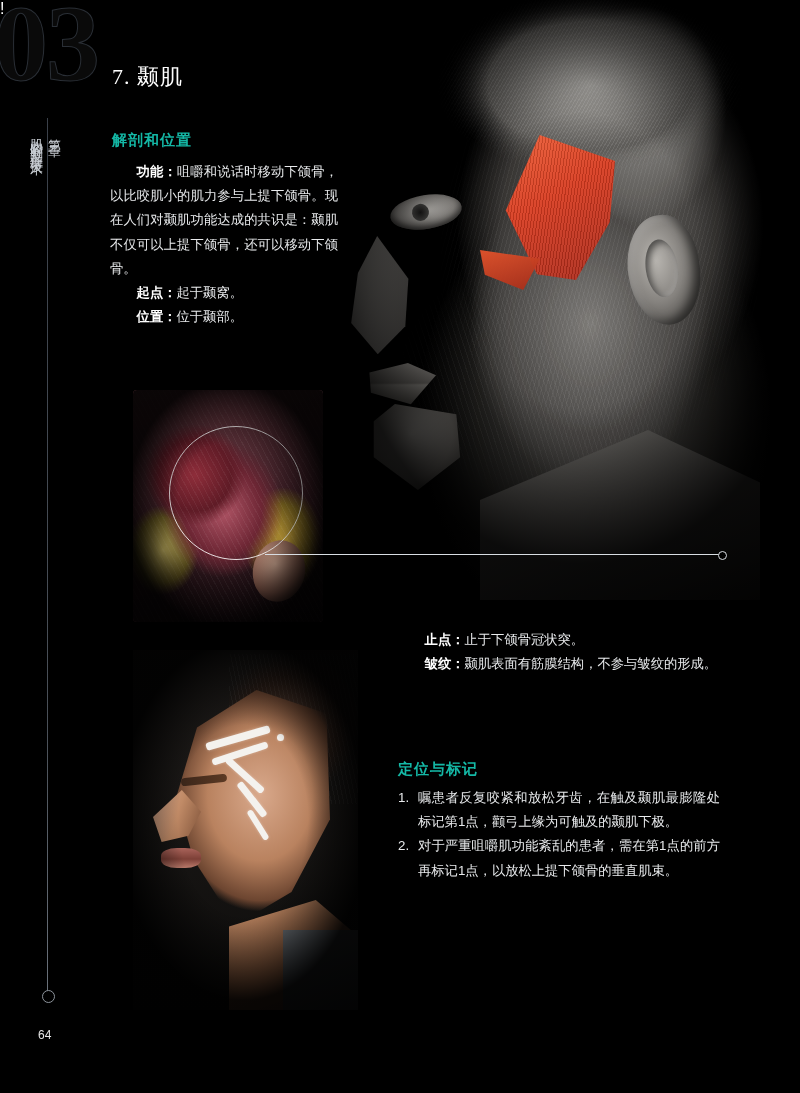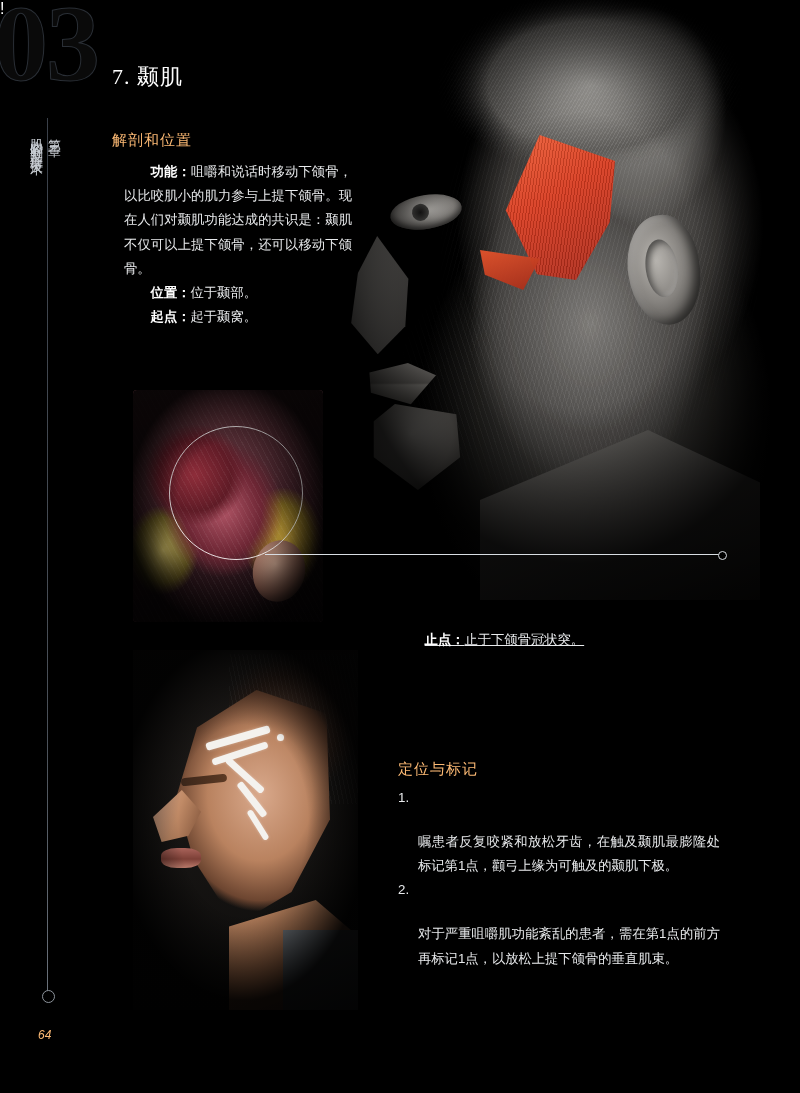--- a/index.html
+++ b/index.html
@@ -28,57 +28,57 @@
   }
   .rail-text{
     position:absolute;left:43px;top:128px;width:20px;
     writing-mode:vertical-rl;text-orientation:upright;
     font-size:13px;letter-spacing:3px;color:#c9ced4;
     font-family:"Liberation Serif", serif;
   }
   .rail-text .sub{letter-spacing:3px;}
   .rail-text .gap{display:block;height:14px;}
   .page-num{
-    position:absolute;left:38px;top:1028px;font-size:12px;color:#fdba74;font-style:italic;
+    position:absolute;left:38px;top:1028px;font-size:12px;color:#e5e5e5;
   }
 
   
   .sec-title{
     position:absolute;left:112px;top:62px;font-size:22px;color:#fff;
     font-family:"Liberation Serif", serif;font-weight:400;letter-spacing:1px;
   }
   .sub-head{
-    position:absolute;font-size:15px;color:#fdba74;font-family:"Liberation Serif", serif;
-    font-weight:400;letter-spacing:1px;
+    position:absolute;font-size:15px;color:#14b8a6;font-family:"Liberation Serif", serif;
+    font-weight:700;letter-spacing:1px;
   }
   #anatomy-head{left:112px;top:131px;}
   #locate-head{left:398px;top:760px;text-align:center;}
 
   .col-left{
-    position:absolute;left:124px;top:160px;width:228px;
+    position:absolute;left:110px;top:160px;width:228px;
     font-size:13.3px;line-height:1.82;color:#e8eaec;text-align:justify;
   }
   .col-left p{margin:0;}
   .col-left p.indent{text-indent:2em;}
   b.lbl{font-weight:700;color:#fff;}
 
   .col-right{
     position:absolute;left:398px;top:628px;width:322px;
     font-size:13.3px;line-height:1.82;color:#e8eaec;text-align:justify;
   }
-  .col-right p{margin:0;text-indent:2em;text-decoration:underline;}
+  .col-right p{margin:0;text-indent:2em;}
 
   
   .ol{
     position:absolute;left:398px;top:786px;width:322px;
     font-size:13.3px;line-height:1.82;color:#e8eaec;text-align:justify;
   }
   .ol .li{display:flex;margin:0 0 0 0;}
   .ol .num{width:20px;flex:0 0 20px;}
-  .ol .txt{flex:1;margin-top:44px;}
+  .ol .txt{flex:1;}
 
   .observe{
     position:absolute;left:398px;top:910px;width:322px;
     font-size:13.3px;line-height:1.82;color:#e8eaec;text-indent:2em;
   }
 
   
   .warn{
     position:absolute;left:398px;top:952px;width:322px;
     font-size:13.3px;line-height:1.8;color:#ff4b3a;text-align:justify;
@@ -314,35 +314,36 @@
     <div class="muscle2"></div>
     <div class="vignette"></div>
   </div>
 
   <div class="sec-title">7. 颞肌</div>
 
   <div class="sub-head" id="anatomy-head">解剖和位置</div>
 
   <div class="col-left">
     <p class="indent"><b class="lbl">功能：</b>咀嚼和说话时移动下颌骨，以比咬肌小的肌力参与上提下颌骨。现在人们对颞肌功能达成的共识是：颞肌不仅可以上提下颌骨，还可以移动下颌骨。</p>
+    <p class="indent"><b class="lbl">起点：</b>起于颞窝。</p>
     <p class="indent"><b class="lbl">位置：</b>位于颞部。</p>
-    <p class="indent"><b class="lbl">起点：</b>起于颞窝。</p>
   </div>
 
   <div class="cadaver">
     <div class="sheen"></div>
     <div class="earc"></div>
     <div class="ringhole"></div>
     <div class="vig"></div>
   </div>
   <div class="leader"></div>
   <div class="leader-dot"></div>
 
   <div class="col-right">
     <p><b class="lbl">止点：</b>止于下颌骨冠状突。</p>
+    <p><b class="lbl">皱纹：</b>颞肌表面有筋膜结构，不参与皱纹的形成。</p>
   </div>
 
   <div class="sub-head" id="locate-head">定位与标记</div>
 
   <div class="ol">
     <div class="li">
       <div class="num">1.</div>
       <div class="txt">嘱患者反复咬紧和放松牙齿，在触及颞肌最膨隆处标记第1点，颧弓上缘为可触及的颞肌下极。</div>
     </div>
     <div class="li">

